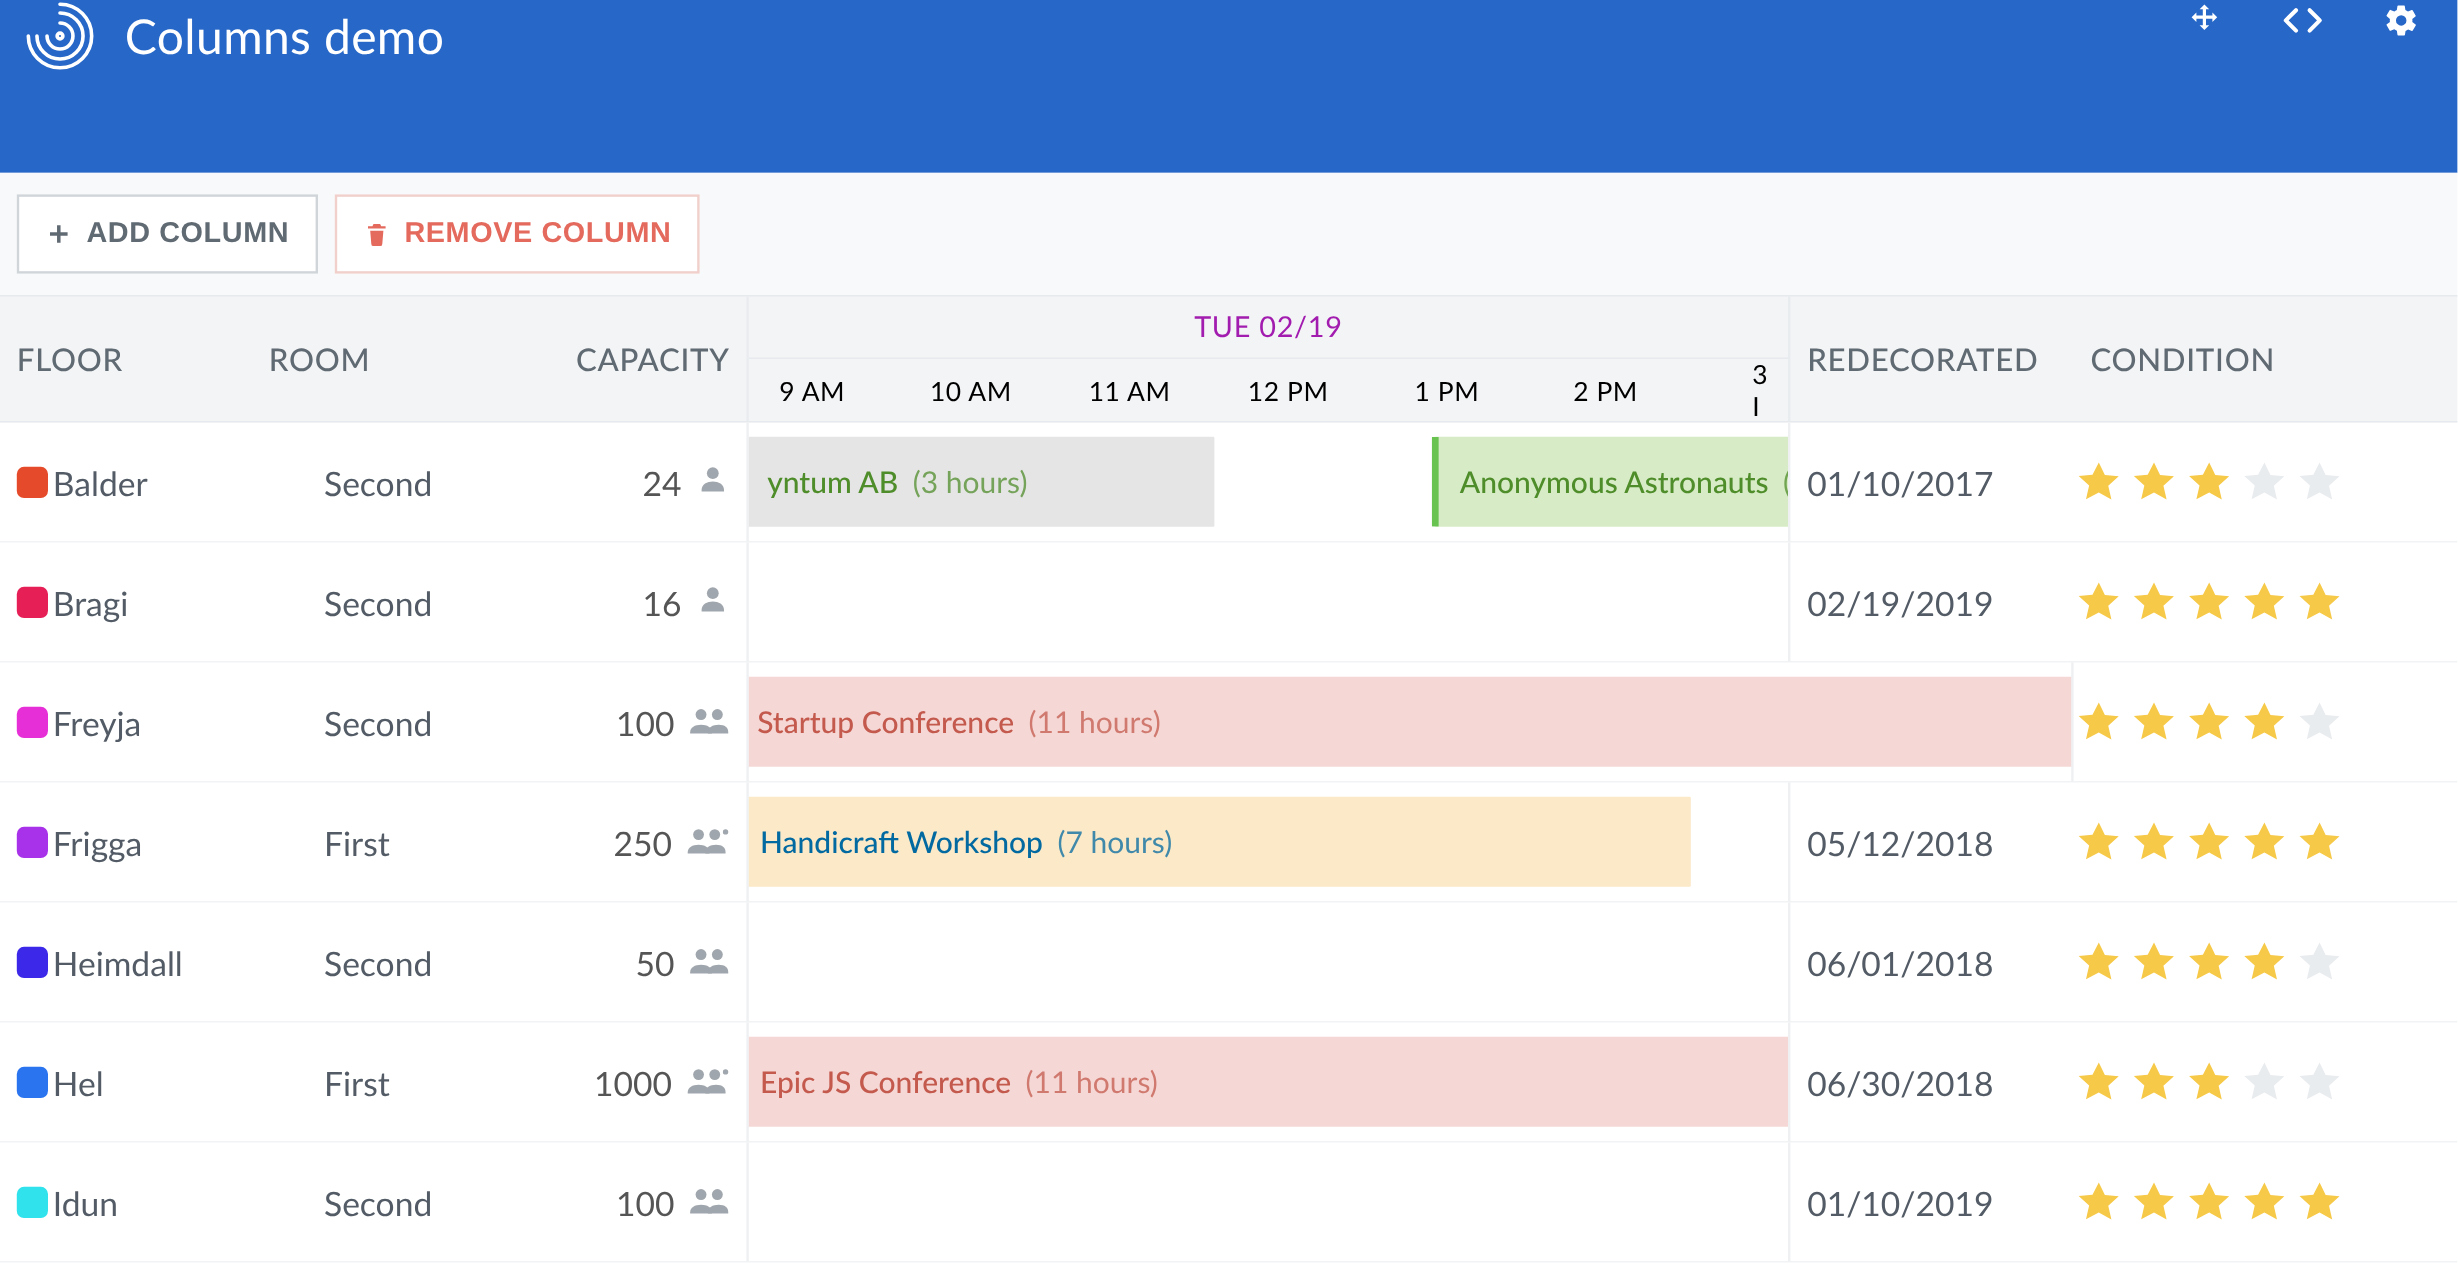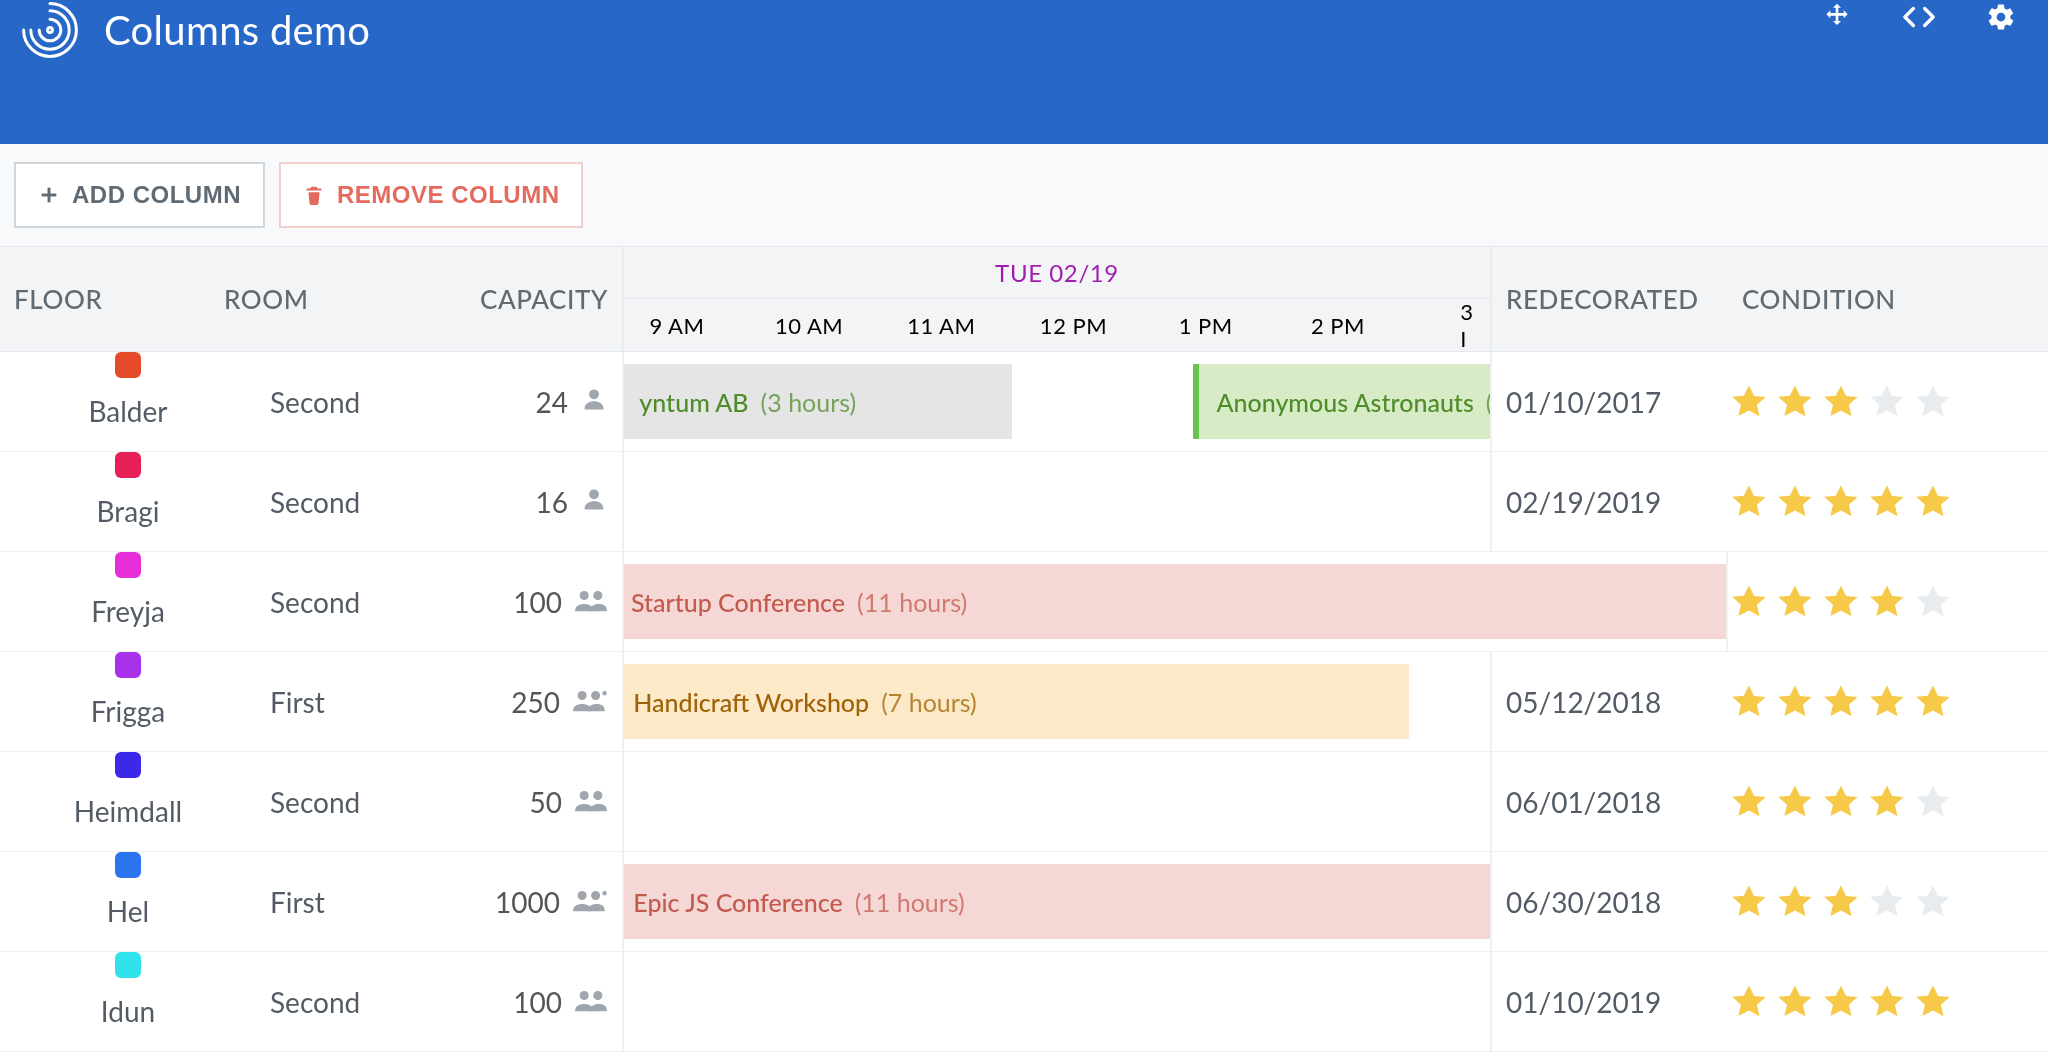--- a/index.html
+++ b/index.html
@@ -43,33 +43,33 @@
   .hcell.right { justify-content:flex-end; }
   .sched-area { flex:1 1 auto; display:flex; flex-direction:column; border-left:2px solid #e9ecef; border-right:2px solid #e9ecef; overflow:hidden; }
   .sched-top  { height:52px; display:flex; align-items:center; justify-content:center; font-size:24px; color:#a21caf; letter-spacing:0.6px; border-bottom:1px solid #e3e6ea; }
   .sched-ticks { flex:1; display:flex; align-items:center; position:relative; }
   .tick { position:absolute; transform:translateX(-50%); font-size:22px; color:#000000; letter-spacing:0.5px; }
 
   
   .rows { flex:1; overflow:hidden; }
   .row { height:100px; display:flex; border-bottom:1px solid #eef0f2; align-items:center; }
   .cell { display:flex; align-items:center; font-size:28px; color:#535c66; padding:0 14px; height:100%; }
-  .cell.room { width:256px; gap:16px;flex-direction:column; }
+  .cell.room { width:256px; gap:4px; }
   .cell.floor { width:210px; }
   .cell.cap { width:156px; justify-content:flex-end; gap:12px; color:#555; }
   .cap-ic { color:#a0a6ad; }
   .swatch { width:26px; height:26px; border-radius:6px; flex:0 0 auto; }
 
   .sched-cell { flex:1 1 auto; position:relative; border-left:2px solid #eef0f2; border-right:2px solid #eef0f2; height:100%; overflow:hidden; }
   .event { position:absolute; top:12px; bottom:12px; border-left:6px solid; display:flex; align-items:center; padding:0 18px; font-size:25px; font-weight:500; white-space:nowrap; overflow:hidden; border-radius:1px; }
   .event .dur { margin-left:12px; opacity:0.75; font-weight:400; }
   .ev-green  { background:#e5e5e5; border-color:#7cb342; color:#4f8d2b; }
   .ev-green2 { background:#d7ecc6; border-color:#69c351; color:#4f8d2b; }
   .ev-red    { background:#f5d8d5; border-color:transparent; color:#c45a4e; border-left-width:0; }
-  .ev-orange { background:#fbe9c7; border-color:transparent; color:#a16207; border-left-width:0; }
+  .ev-orange { background:#fbe9c7; border-color:transparent; color:#0369a1; border-left-width:0; }
 
   .cell.reded { width:236px; }
   .cell.cond { width:320px; gap:4px; padding-left:0; }
   .star { width:42px; height:42px; }
   .star.filled path { fill:#f7c948; }
   .star.empty  path { fill:#e9ecef; }
 
 </style>
 </head>
 <body>

